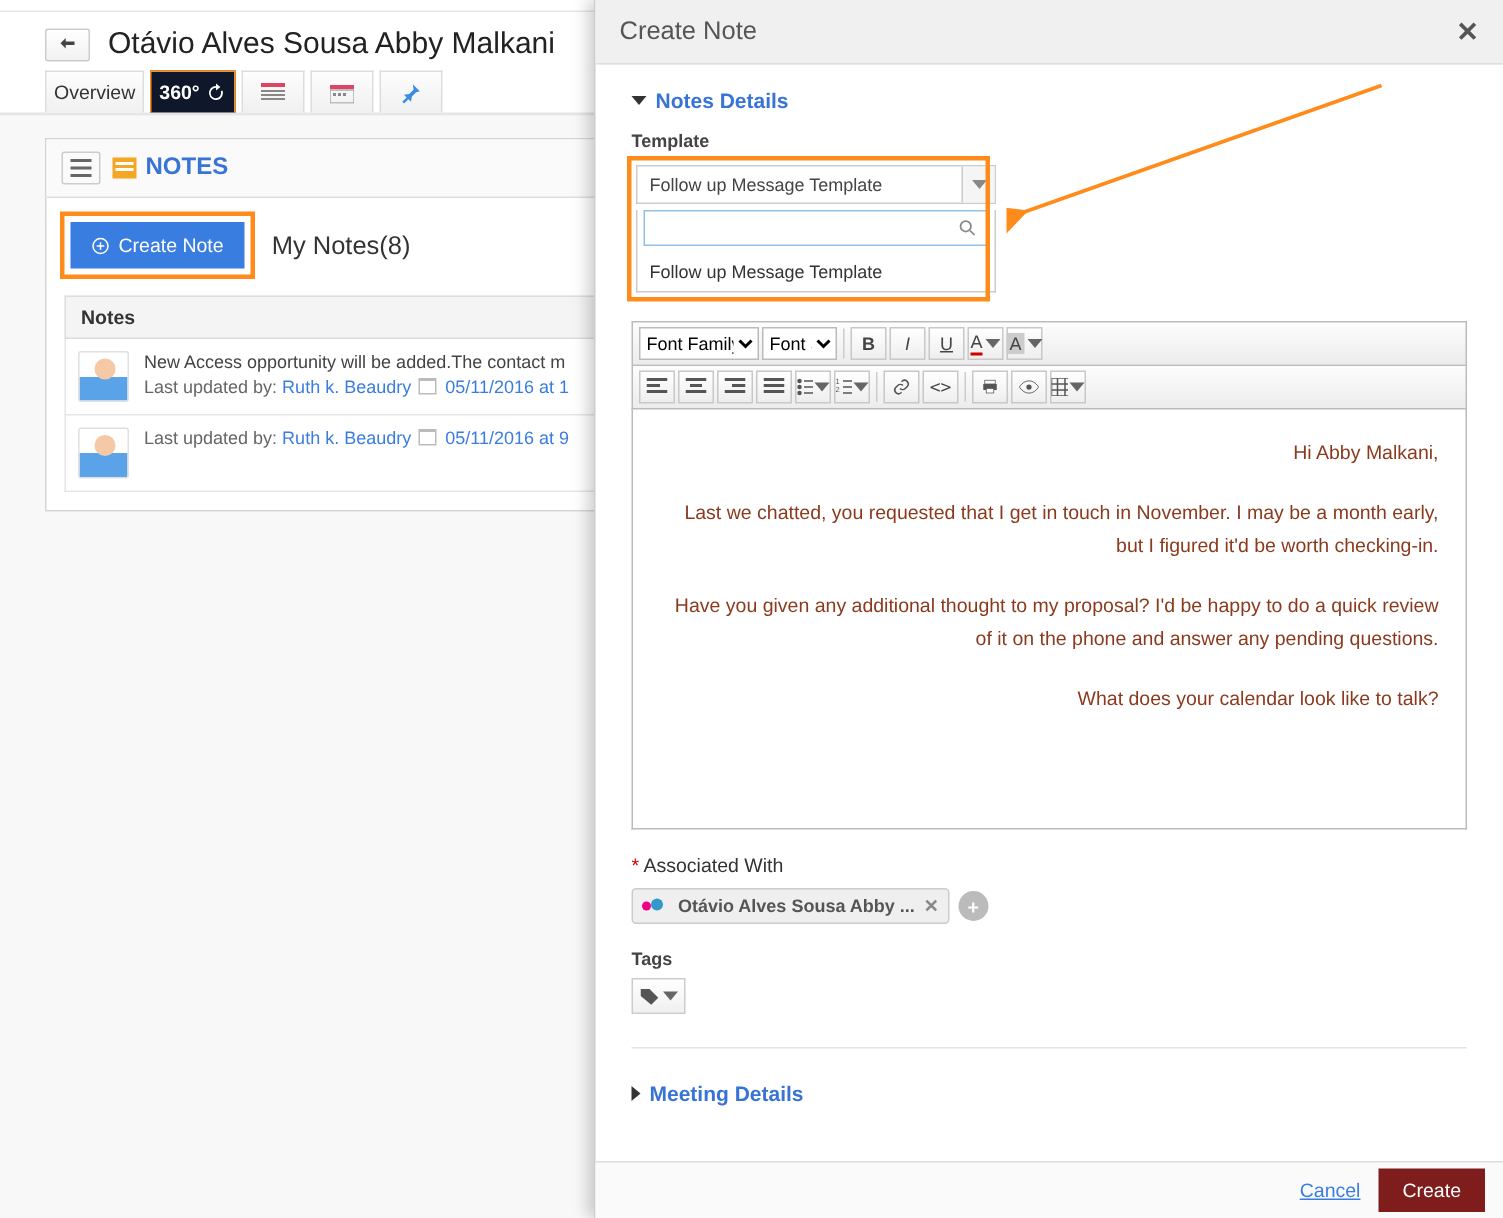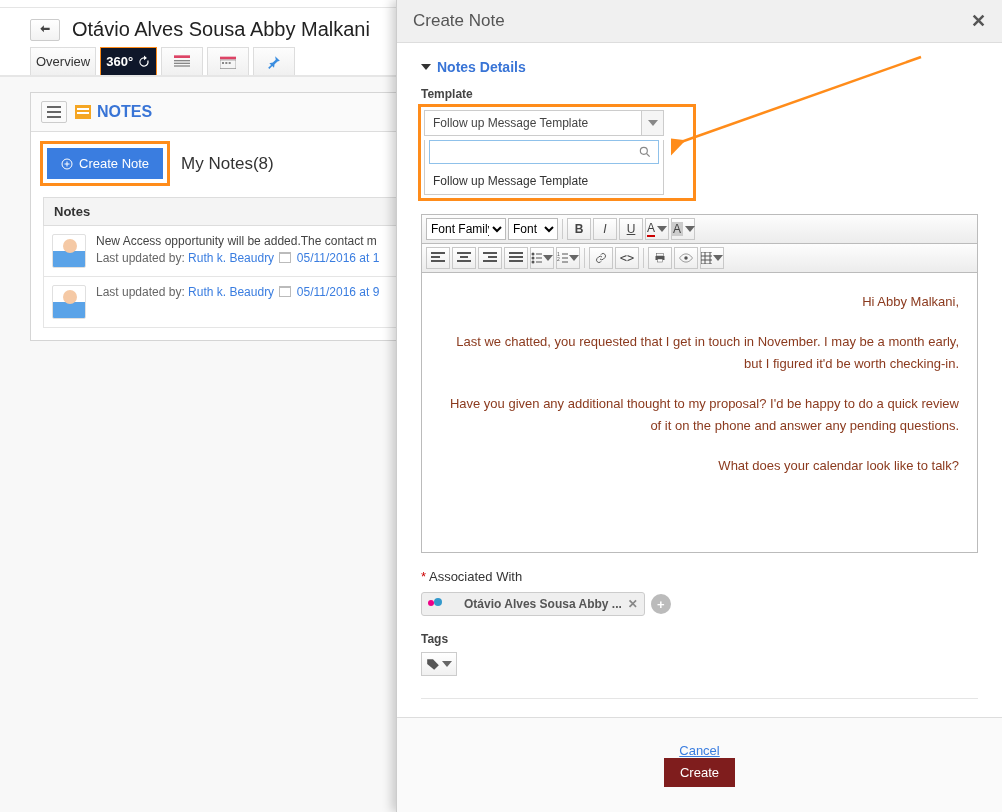--- a/index.html
+++ b/index.html
@@ -164,21 +164,21 @@
   font-weight: bold;
   font-size: 14px;
   display: flex; align-items: center; gap: 6px;
   margin-bottom: 12px;
 }
 .caret { width:0;height:0;border-left:5px solid transparent;border-right:5px solid transparent;}
 .caret.down{border-top:6px solid #333;}
 .caret.right{border-left:6px solid #333;border-top:5px solid transparent;border-bottom:5px solid transparent;border-right:none;}
 
 .field-label { font-size: 12px; font-weight: bold; color: #444; margin-bottom: 6px; }
-.template-block { margin-bottom: 16px; position: relative; padding: 3px; outline: 3px solid #ff8c1a; width: 272px; }
+.template-block { margin-bottom: 16px; position: relative; padding: 3px; outline: 3px solid #ff8c1a; width: 236px; }
 .combo {
   border: 1px solid #ccc;
   display: flex; align-items: center;
   width: 240px; height: 26px; background: #fff;
 }
 .combo-text { flex:1; padding: 0 8px; font-size: 12px; color: #444; }
 .combo-caret { width: 22px; height: 100%; border-left:1px solid #ccc; display:flex;align-items:center;justify-content:center; background:#f5f5f5;}
 .combo-list {
   border: 1px solid #ccc; border-top: none; width: 240px;
   background: #fff;
@@ -219,33 +219,33 @@
   text-align: right;
 }
 .rte-body p { margin-bottom: 18px; }
 
 .assoc-label { font-size:13px; color:#333; margin: 16px 0 8px; font-weight:normal; }
 .red-star{color:#c00;}
 .chip-row{display:flex;gap:6px;align-items:center;}
 .chip {
   background:#efefef;border:1px solid #ccc;border-radius:3px;
   padding:4px 22px 4px 6px;font-size:12px;font-weight:bold;color:#555;position:relative;
-  display:flex;align-items:center;gap:20px;
+  display:flex;align-items:flex-end;gap:8px;
 }
 .chip .chip-x{position:absolute;right:4px;top:4px;width:14px;height:14px;display:flex;align-items:center;justify-content:center;color:#888;cursor:pointer;}
 .add-circle{width:20px;height:20px;border-radius:50%;background:#bbb;color:#fff;display:flex;align-items:center;justify-content:center;font-weight:bold;cursor:pointer;}
 
 .tags-label{font-size:12px;font-weight:bold;color:#444;margin:16px 0 6px;}
 .tag-btn{border:1px solid #ccc;background:linear-gradient(#fff,#f0f0f0);width:36px;height:24px;display:flex;align-items:center;justify-content:center;cursor:pointer;}
 
 .hr{border:none;border-top:1px solid #e5e5e5;margin:22px 0;}
 
 .modal-footer{
   border-top:1px solid #ddd;background:#fafafa;
-  padding:25px 12px;display:flex;justify-content:flex-end;align-items:center;flex-direction:column;
+  padding:4px 12px;display:flex;justify-content:flex-end;gap:12px;align-items:center;
 }
 .link-btn{color:#3a7de0;text-decoration:underline;cursor:pointer;font-size:13px;}
 .primary-btn{background:#7f1d1d;color:#fff;border:none;padding:7px 16px;font-size:13px;cursor:pointer;}
 
 .svg-ico{width:14px;height:14px;}
 
 
 .people{display:inline-block;width:16px;height:12px;position:relative;}
 .people::before{content:"";position:absolute;left:0;top:2px;width:6px;height:6px;border-radius:50%;background:#e08;}
 .people::after{content:"";position:absolute;left:6px;top:0;width:8px;height:8px;border-radius:50%;background:#39c;}

